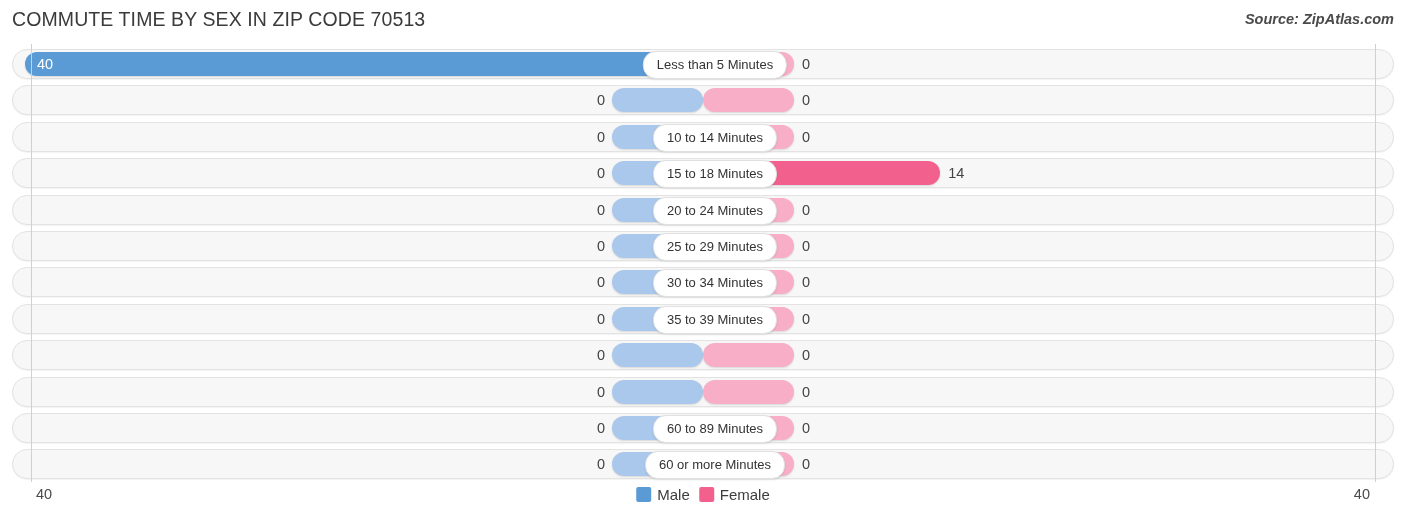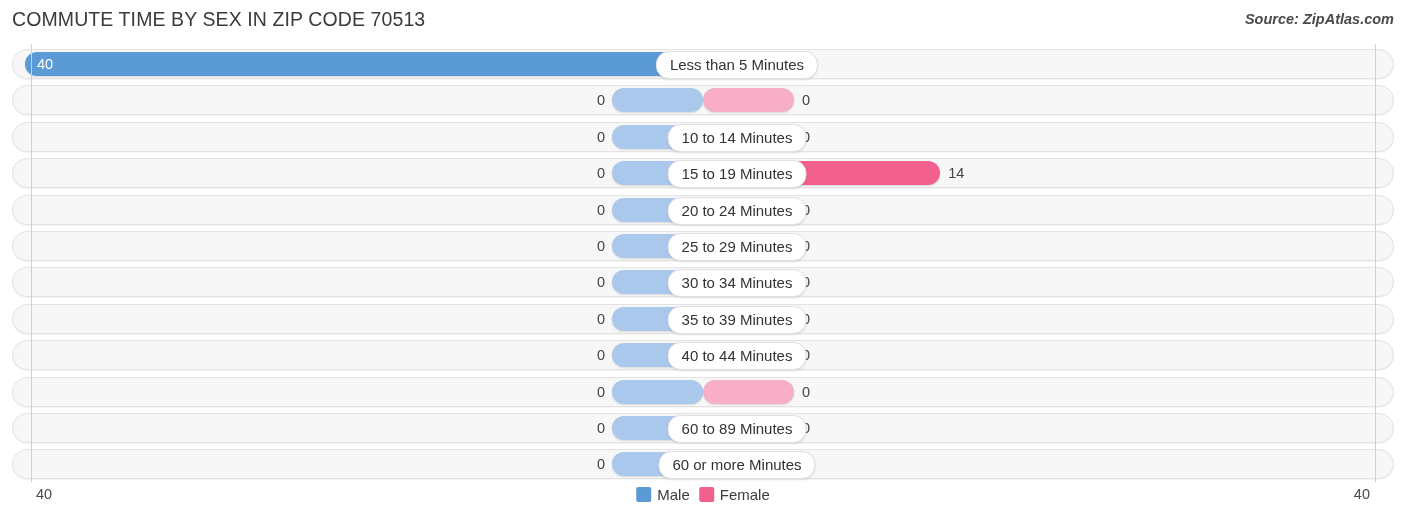--- a/index.html
+++ b/index.html
@@ -136,28 +136,27 @@
 
   .center-label {
     position: absolute;
     top: 2px;
     height: 26px;
     line-height: 26px;
     background: #ffffff;
     border: 1px solid #e0e0e0;
     border-radius: 13px;
     padding: 0 13px;
-    font-size: 15px;
+    font-size: 13px;
     color: #333333;
     white-space: nowrap;
     z-index: 6;
     box-shadow: 0 1px 2px rgba(0,0,0,0.10);
     transform: translateX(-50%);
     left: 703px;
-    margin-left: 22px;
   }
 
   
   .footer {
     position: absolute;
     left: 0;
     top: 482px;
     width: 1406px;
     height: 40px;
   }
@@ -234,21 +233,21 @@
           <div class="bar female" style="left: 691px; width: 91px;"></div>
           <div class="bar-value female-val" style="left: 790px;">0</div>
           <div class="center-label">10 to 14 Minutes</div>
         </div>
         <div class="row" style="top: 114.2px;">
           <div class="track"></div>
           <div class="bar male" style="left: 600px; width: 91px;"></div>
           <div class="bar-value male-val" style="right: 789px; left: 540px; width: 53px;">0</div>
           <div class="bar female big" style="left: 691px; width: 237.3px;"></div>
           <div class="bar-value female-val" style="left: 936.3px;">14</div>
-          <div class="center-label">15 to 19 Minutes</div>
+          <div class="center-label">15 to 18 Minutes</div>
         </div>
         <div class="row" style="top: 150.6px;">
           <div class="track"></div>
           <div class="bar male" style="left: 600px; width: 91px;"></div>
           <div class="bar-value male-val" style="right: 789px; left: 540px; width: 53px;">0</div>
           <div class="bar female" style="left: 691px; width: 91px;"></div>
           <div class="bar-value female-val" style="left: 790px;">0</div>
           <div class="center-label">20 to 24 Minutes</div>
         </div>
         <div class="row" style="top: 187px;">
@@ -274,21 +273,20 @@
           <div class="bar female" style="left: 691px; width: 91px;"></div>
           <div class="bar-value female-val" style="left: 790px;">0</div>
           <div class="center-label">35 to 39 Minutes</div>
         </div>
         <div class="row" style="top: 296.2px;">
           <div class="track"></div>
           <div class="bar male" style="left: 600px; width: 91px;"></div>
           <div class="bar-value male-val" style="right: 789px; left: 540px; width: 53px;">0</div>
           <div class="bar female" style="left: 691px; width: 91px;"></div>
           <div class="bar-value female-val" style="left: 790px;">0</div>
-          <div class="center-label">40 to 44 Minutes</div>
         </div>
         <div class="row" style="top: 332.6px;">
           <div class="track"></div>
           <div class="bar male" style="left: 600px; width: 91px;"></div>
           <div class="bar-value male-val" style="right: 789px; left: 540px; width: 53px;">0</div>
           <div class="bar female" style="left: 691px; width: 91px;"></div>
           <div class="bar-value female-val" style="left: 790px;">0</div>
         </div>
         <div class="row" style="top: 369px;">
           <div class="track"></div>

